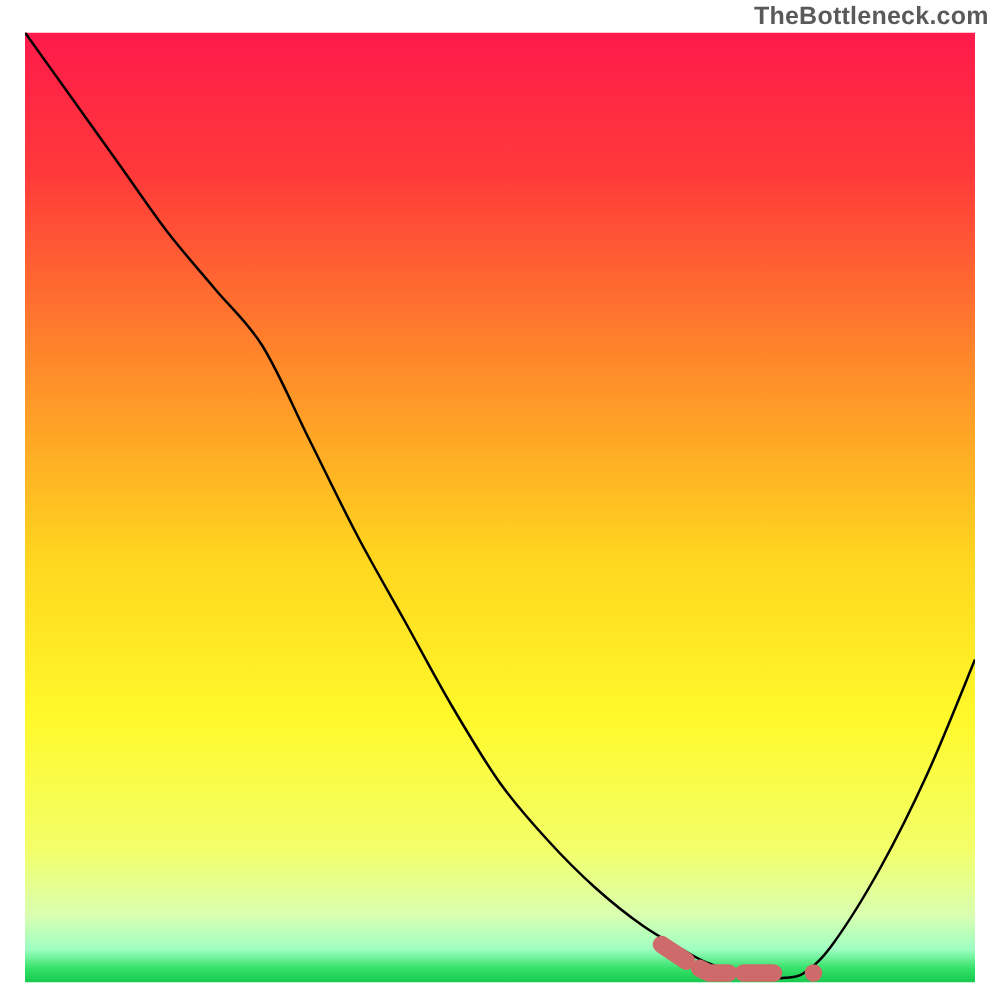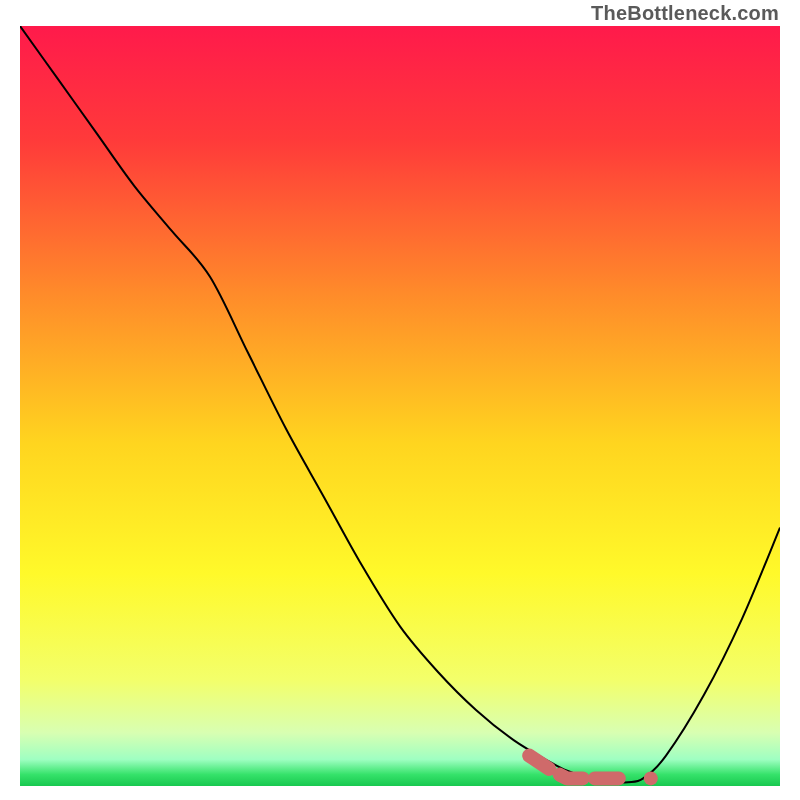--- a/index.html
+++ b/index.html
@@ -12,21 +12,21 @@
     font-family: Arial, Helvetica, sans-serif;
   }
   .wrap {
     position: relative;
     width: 800px;
     height: 800px;
   }
   .watermark {
     position: absolute;
     top: 2px;
-    right: 21px;
+    right: 9px;
     font-size: 20px;
     font-weight: bold;
     color: #5a5a5a;
     letter-spacing: 0.2px;
     z-index: 5;
   }
   .plot {
     position: absolute;
     left: 20px;
     top: 26px;

